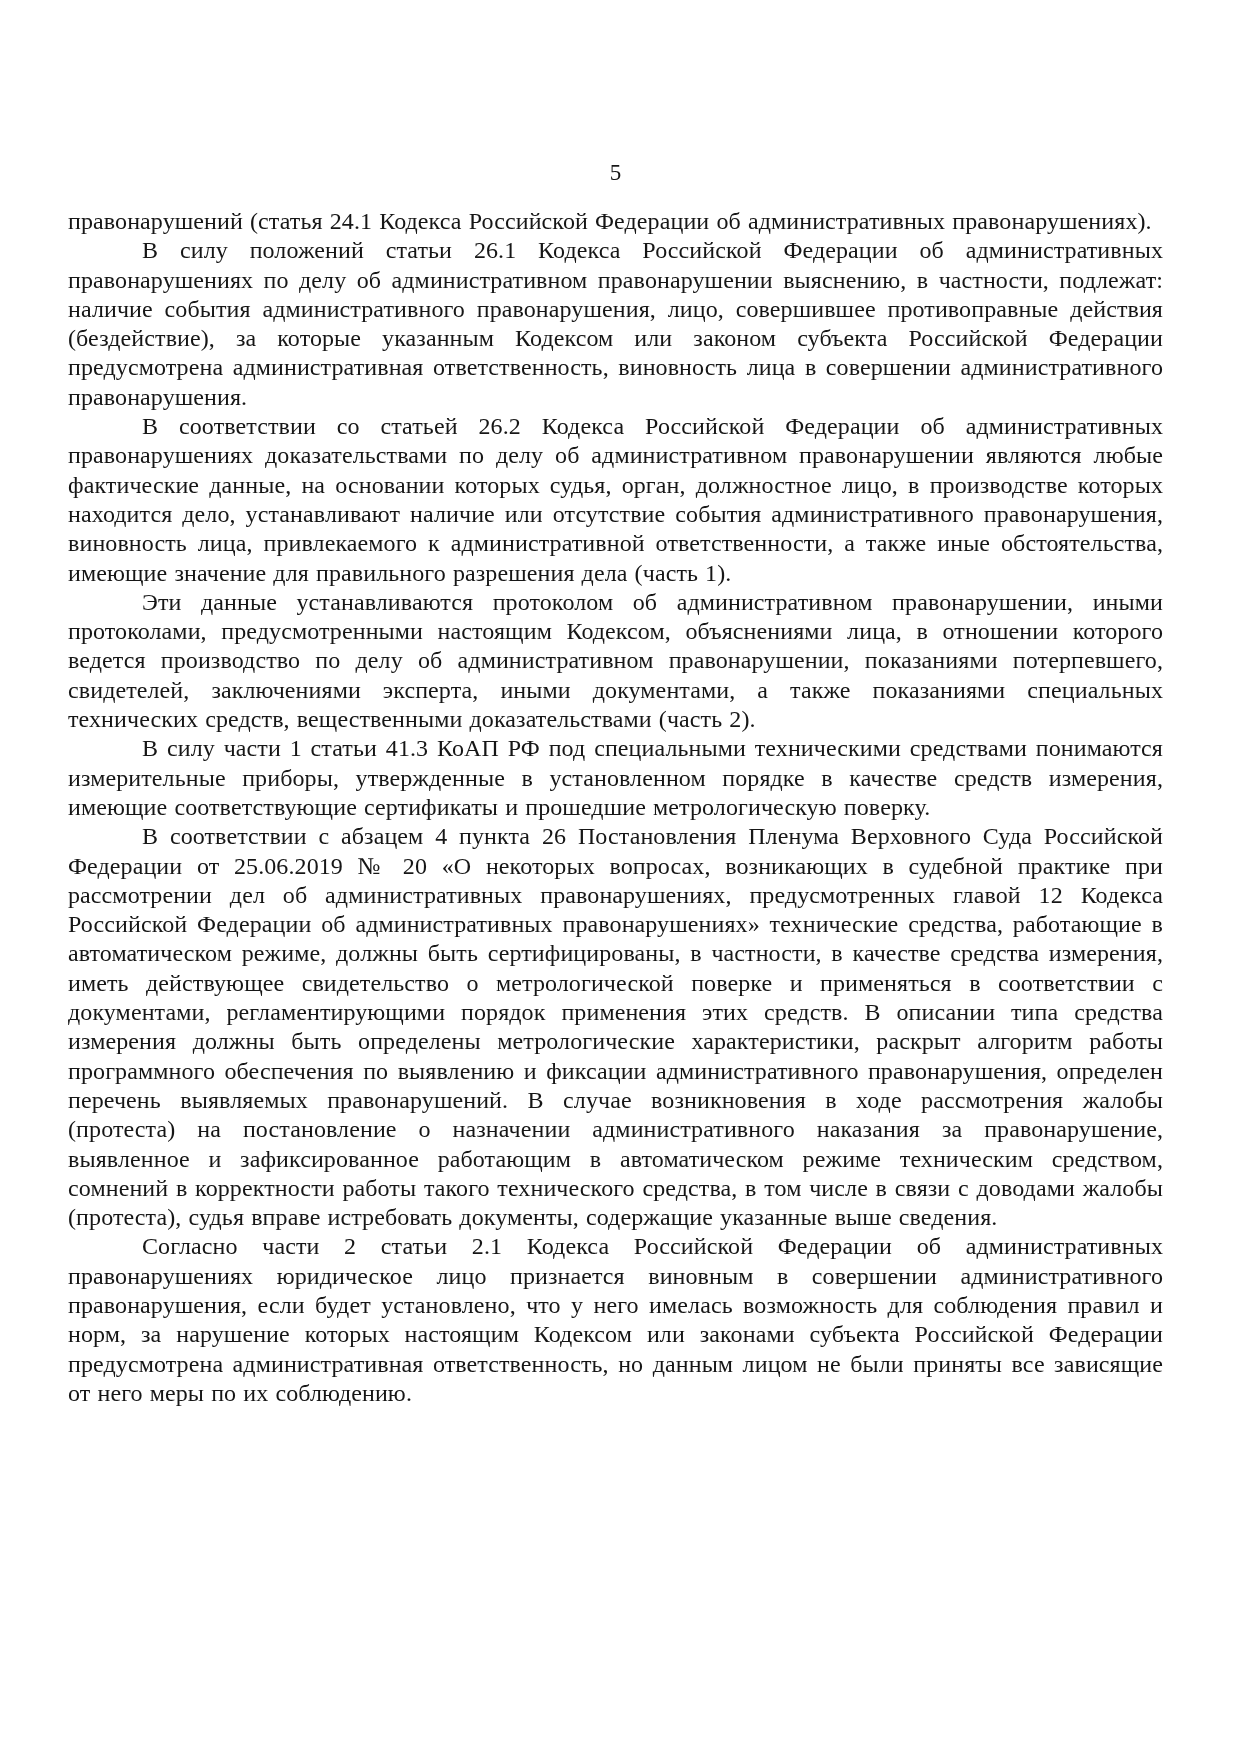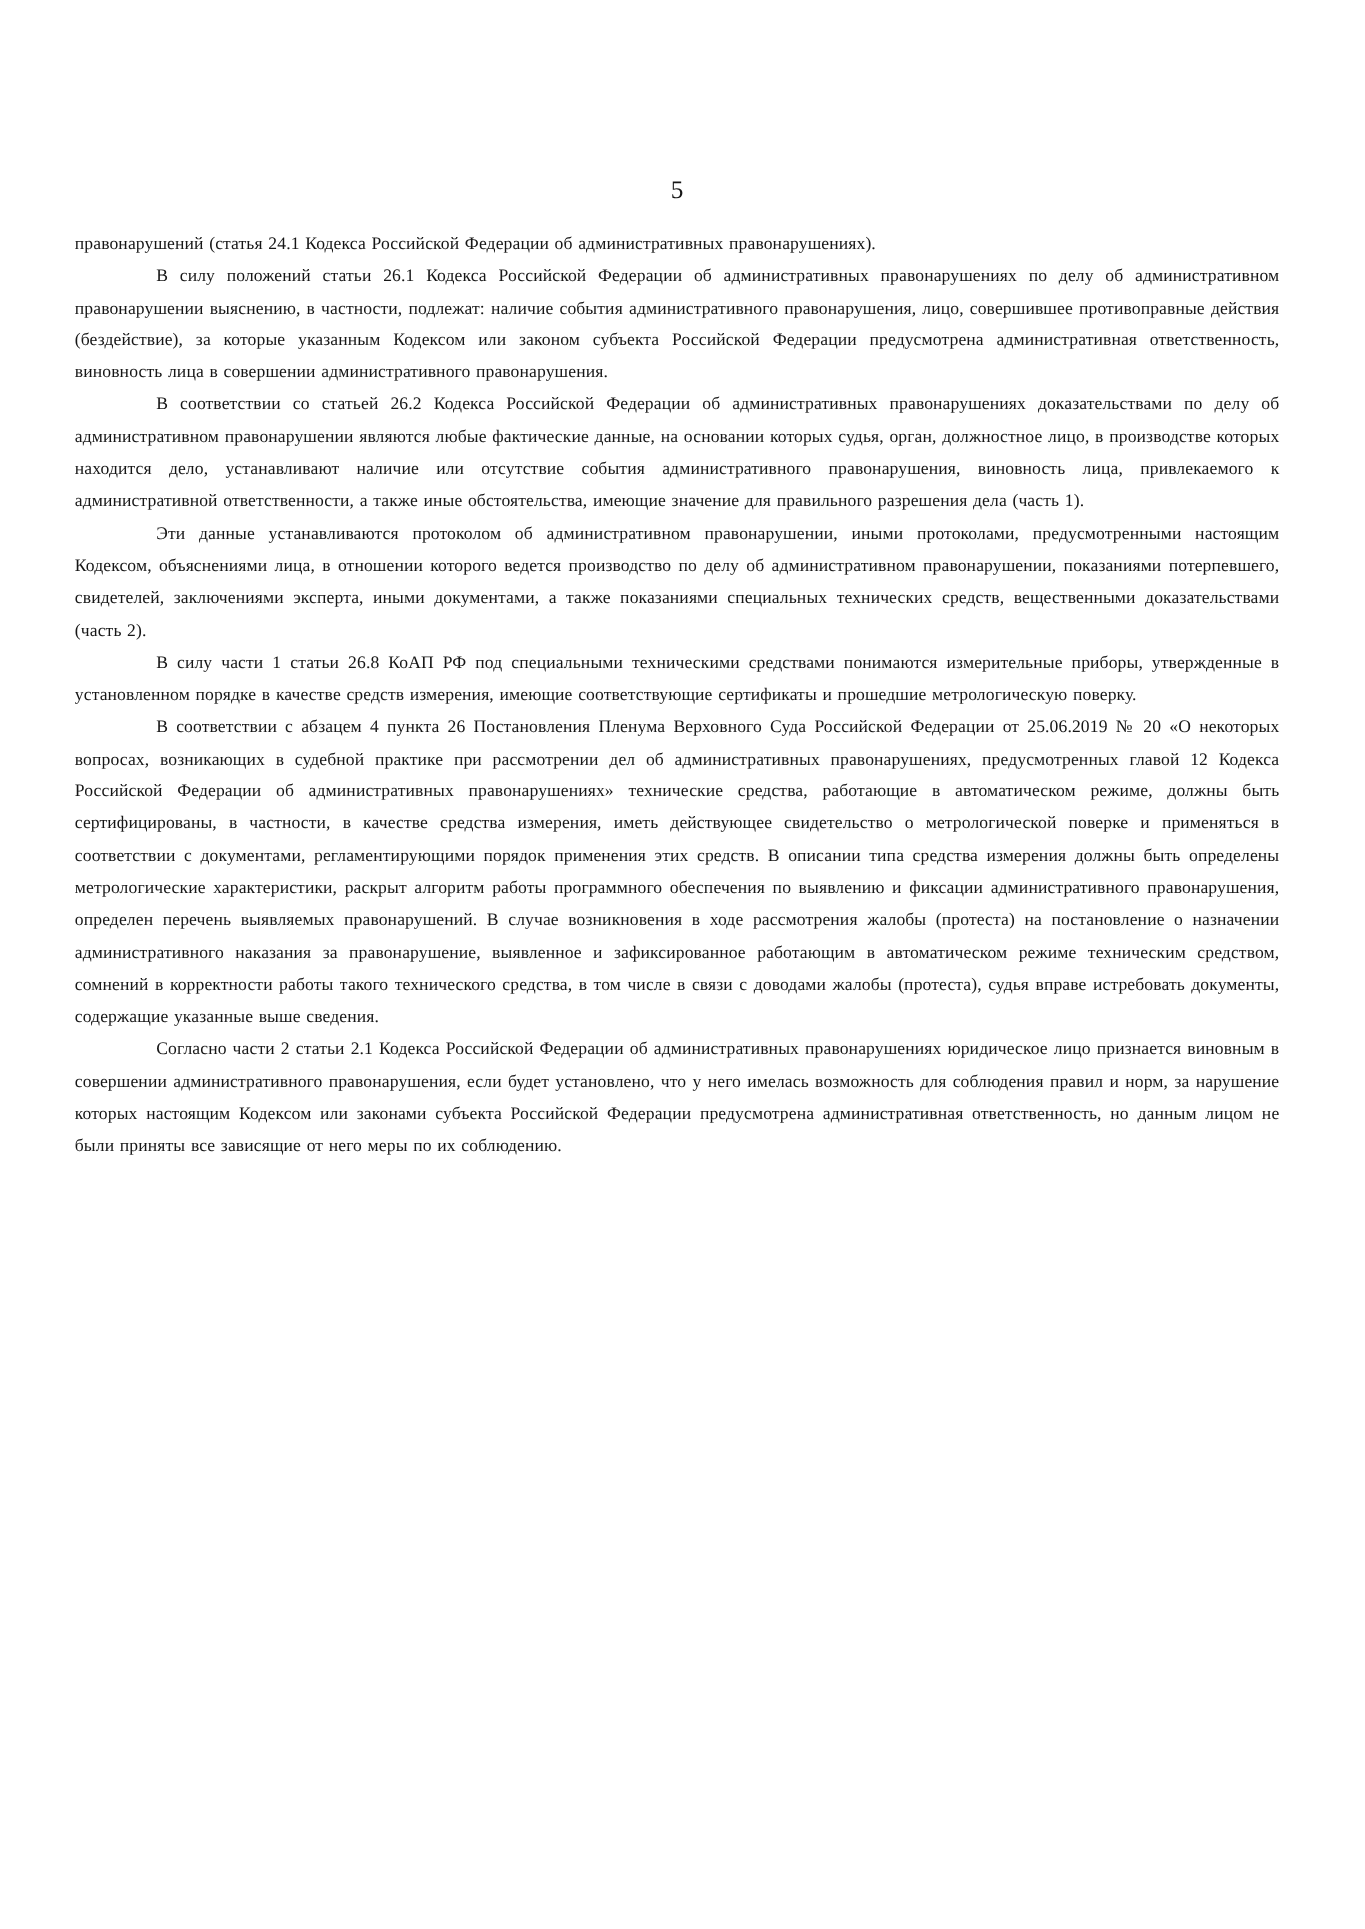--- a/index.html
+++ b/index.html
@@ -27,21 +27,21 @@
     font-size: 23px;
     line-height: 29px;
     margin: 0 0 20px 0;
     color: #161616;
   }
   .content {
     width: 1095px;
   }
   .content p {
     margin: 0;
-    font-size: 16px;
+    font-size: 24px;
     line-height: 29.3px;
     text-align: justify;
     text-indent: 74px;
     letter-spacing: 0.1px;
     word-spacing: 1px;
   }
   .content p.no-indent {
     text-indent: 0;
   }
 </style>
@@ -49,17 +49,17 @@
 <body>
 
 <div class="sheet">
   <div class="page-number">5</div>
 
   <div class="content">
     <p class="no-indent">правонарушений (статья 24.1 Кодекса Российской Федерации об административных правонарушениях).</p>
     <p>В силу положений статьи 26.1 Кодекса Российской Федерации об административных правонарушениях по делу об административном правонарушении выяснению, в частности, подлежат: наличие события административного правонарушения, лицо, совершившее противоправные действия (бездействие), за которые указанным Кодексом или законом субъекта Российской Федерации предусмотрена административная ответственность, виновность лица в совершении административного правонарушения.</p>
     <p>В соответствии со статьей 26.2 Кодекса Российской Федерации об административных правонарушениях доказательствами по делу об административном правонарушении являются любые фактические данные, на основании которых судья, орган, должностное лицо, в производстве которых находится дело, устанавливают наличие или отсутствие события административного правонарушения, виновность лица, привлекаемого к административной ответственности, а также иные обстоятельства, имеющие значение для правильного разрешения дела (часть 1).</p>
     <p>Эти данные устанавливаются протоколом об административном правонарушении, иными протоколами, предусмотренными настоящим Кодексом, объяснениями лица, в отношении которого ведется производство по делу об административном правонарушении, показаниями потерпевшего, свидетелей, заключениями эксперта, иными документами, а также показаниями специальных технических средств, вещественными доказательствами (часть 2).</p>
-    <p>В силу части 1 статьи 26.8 КоАП РФ под специальными техническими средствами понимаются измерительные приборы, утвержденные в установленном порядке в качестве средств измерения, имеющие соответствующие сертификаты и прошедшие метрологическую поверку.</p>
+    <p>В силу части 1 статьи 41.3 КоАП РФ под специальными техническими средствами понимаются измерительные приборы, утвержденные в установленном порядке в качестве средств измерения, имеющие соответствующие сертификаты и прошедшие метрологическую поверку.</p>
     <p>В соответствии с абзацем 4 пункта 26 Постановления Пленума Верховного Суда Российской Федерации от 25.06.2019 № 20 «О некоторых вопросах, возникающих в судебной практике при рассмотрении дел об административных правонарушениях, предусмотренных главой 12 Кодекса Российской Федерации об административных правонарушениях» технические средства, работающие в автоматическом режиме, должны быть сертифицированы, в частности, в качестве средства измерения, иметь действующее свидетельство о метрологической поверке и применяться в соответствии с документами, регламентирующими порядок применения этих средств. В описании типа средства измерения должны быть определены метрологические характеристики, раскрыт алгоритм работы программного обеспечения по выявлению и фиксации административного правонарушения, определен перечень выявляемых правонарушений. В случае возникновения в ходе рассмотрения жалобы (протеста) на постановление о назначении административного наказания за правонарушение, выявленное и зафиксированное работающим в автоматическом режиме техническим средством, сомнений в корректности работы такого технического средства, в том числе в связи с доводами жалобы (протеста), судья вправе истребовать документы, содержащие указанные выше сведения.</p>
     <p>Согласно части 2 статьи 2.1 Кодекса Российской Федерации об административных правонарушениях юридическое лицо признается виновным в совершении административного правонарушения, если будет установлено, что у него имелась возможность для соблюдения правил и норм, за нарушение которых настоящим Кодексом или законами субъекта Российской Федерации предусмотрена административная ответственность, но данным лицом не были приняты все зависящие от него меры по их соблюдению.</p>
   </div>
 </div>
 
 </body></html>

